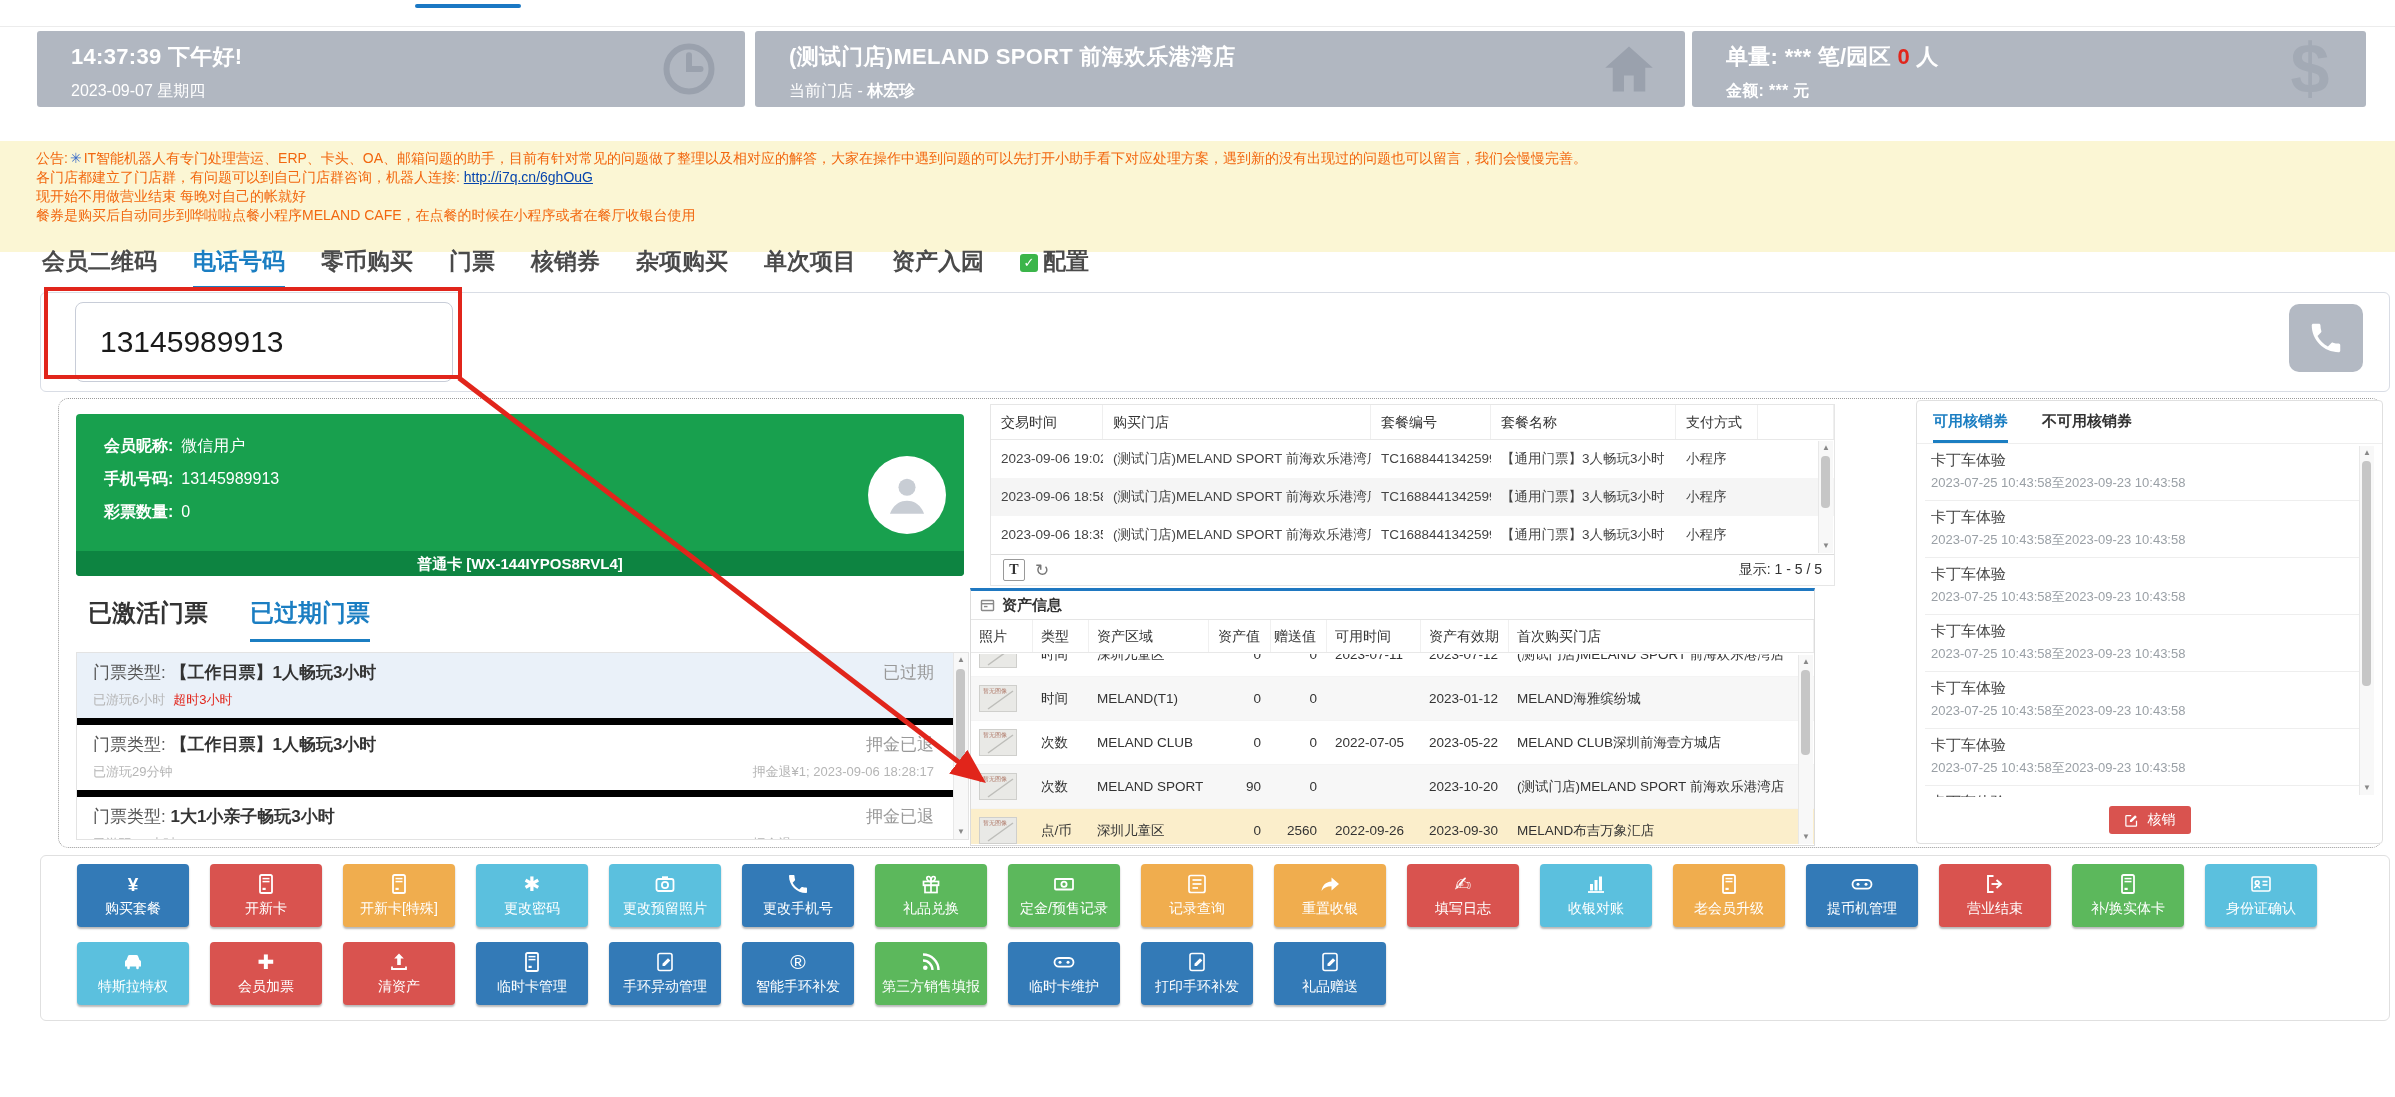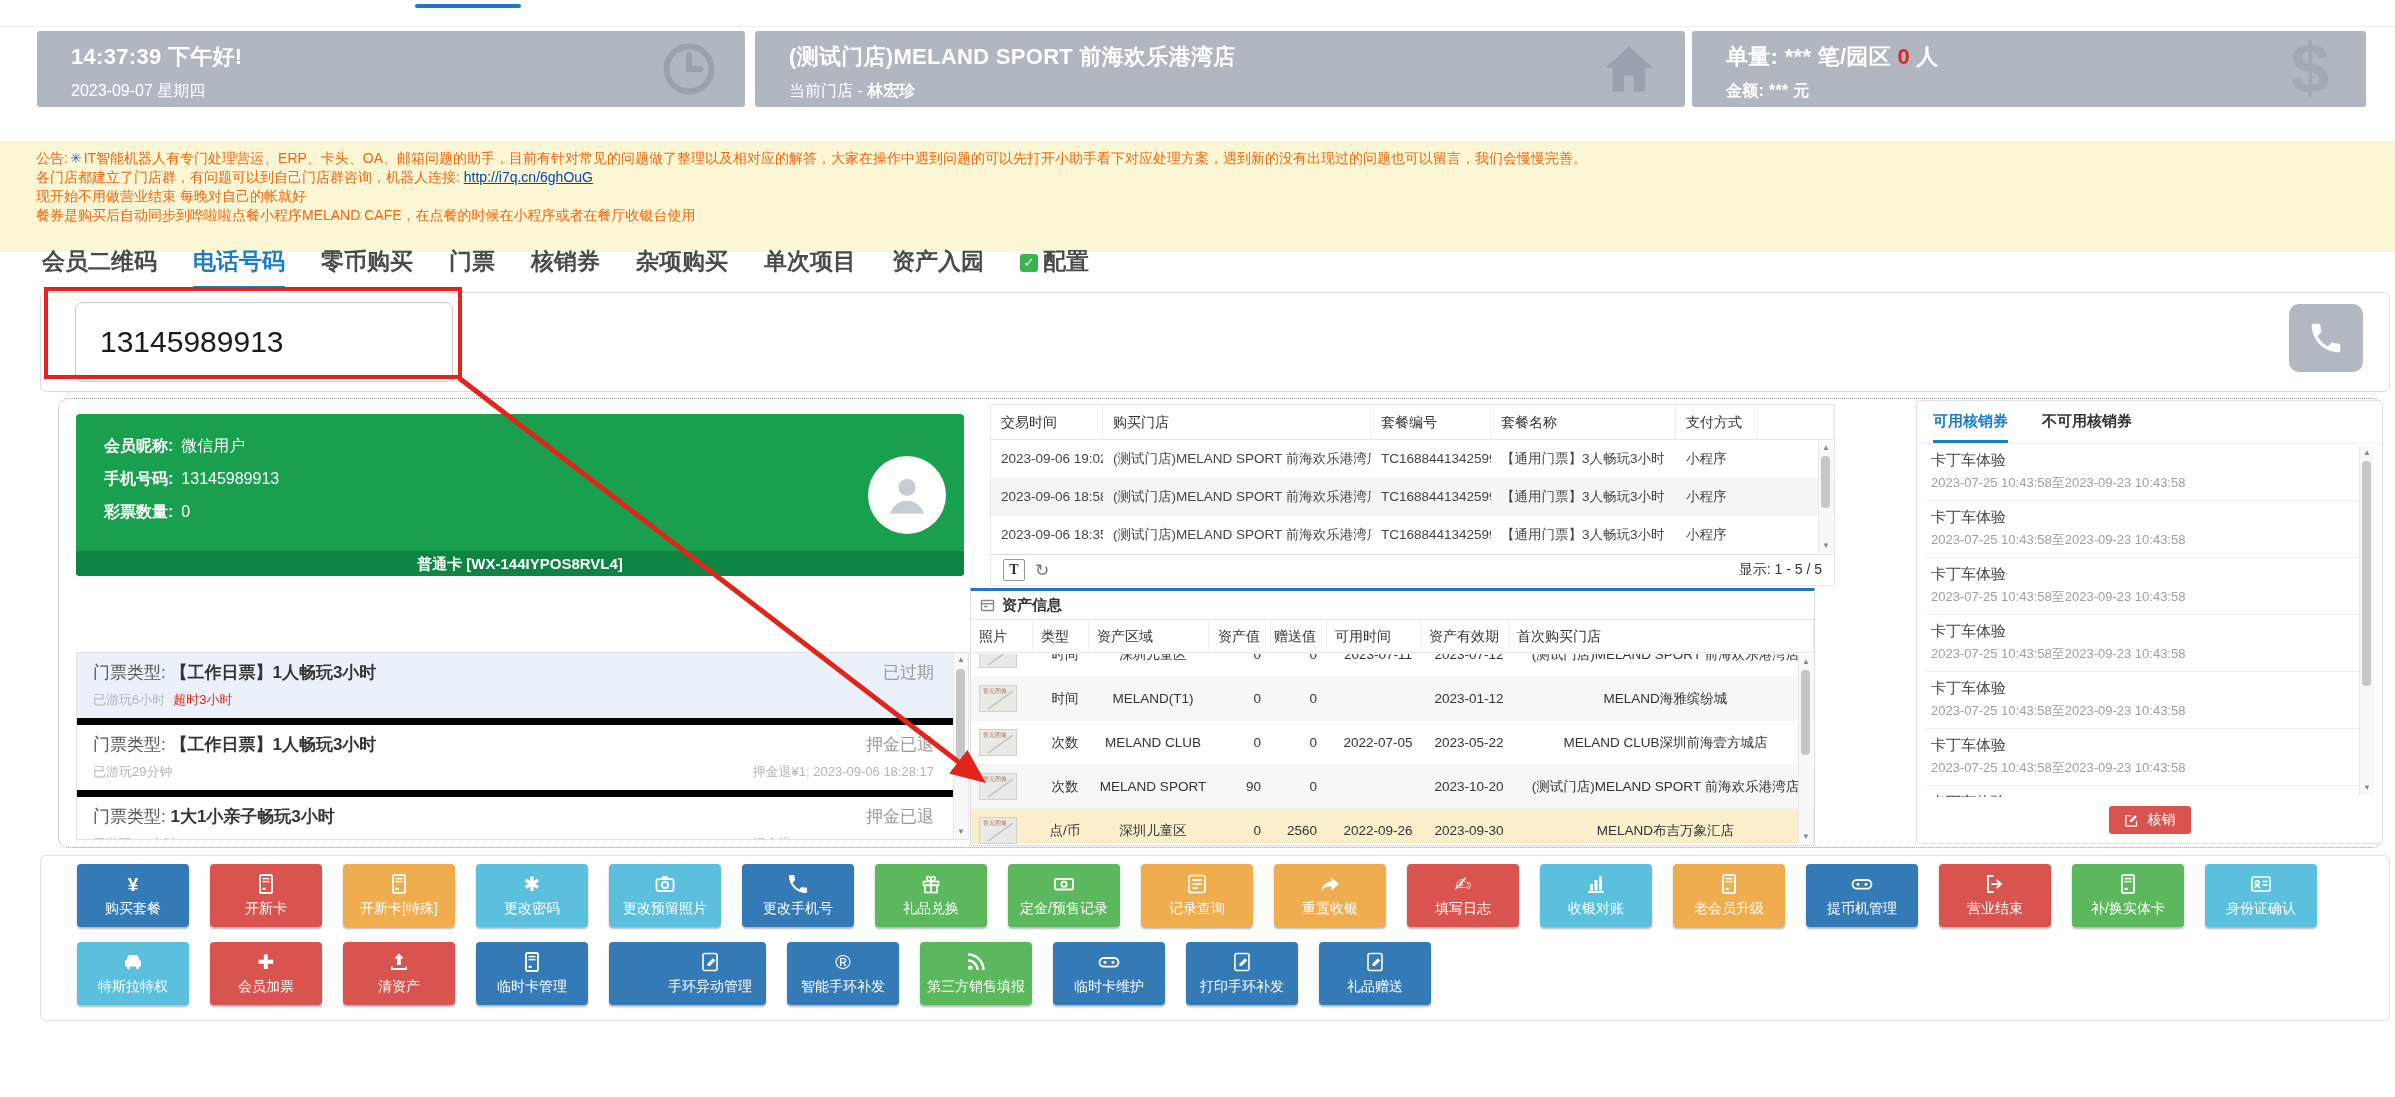--- a/index.html
+++ b/index.html
@@ -92,21 +92,21 @@
   .assets{position:absolute;left:970px;top:588px;width:845px;height:258px;background:#fff;border:1px solid #dcdcdc;border-top:3px solid #1f78c1;box-sizing:border-box;}
   .assets-title{height:28px;display:flex;align-items:center;padding-left:8px;font-size:15px;font-weight:bold;color:#333;border-bottom:1px solid #e5e5e5;}
   .assets-title .p-ic{width:17px;height:17px;color:#8a8a8a;margin-right:6px;}
   .assets-title .p-ic svg{width:100%;height:100%;}
   .asset-grid{display:grid;grid-template-columns:62px 56px 120px 62px 56px 94px 88px 1fr;}
   .asset-h{height:32px;line-height:32px;font-size:14px;color:#333;border-bottom:1px solid #e8e8e8;}
   .asset-h .cell{border-right:1px solid #f0f0f0;padding-left:8px;box-sizing:border-box;}
   .asset-h .num{text-align:right;padding-right:10px;padding-left:0;}
   .asset-rows{position:absolute;left:0;right:0;top:63px;bottom:1px;overflow:hidden;}
   .asset-row{height:43px;font-size:13.5px;color:#333;align-items:center;border-bottom:1px solid #f4f4f4;}
-  .asset-row .cell{padding-left:8px;white-space:nowrap;overflow:hidden;box-sizing:border-box;text-align:center;}
+  .asset-row .cell{padding-left:8px;white-space:nowrap;overflow:hidden;box-sizing:border-box;}
   .asset-row .num{text-align:right;padding-right:10px;padding-left:0;}
   .asset-row.hl{background:#fbeecb;}
   .asset-row:nth-child(even):not(.hl){background:#f7f7f7;}
 
   
   .vouchers{position:absolute;left:1916px;top:400px;width:467px;height:444px;background:#fff;border:1px solid #e0e0e0;border-radius:4px;box-sizing:border-box;}
   .v-tabs{display:flex;gap:34px;padding:11px 0 0 16px;font-size:15px;font-weight:bold;color:#333;height:31px;border-bottom:1px solid #eee;box-sizing:content-box;}
   .v-tab{padding-bottom:25px;cursor:pointer;}
   .v-tab.active{color:#1b7ec2;border-bottom:3px solid #1b7ec2;}
   .v-list{position:absolute;left:8px;right:8px;top:43px;bottom:46px;overflow:hidden;}
@@ -202,20 +202,24 @@
       </div>
     <div class="avatar">
         <span style="width:50px;height:50px;display:block;"><svg viewBox="0 0 24 24">
             <circle cx="12" cy="8.3" r="4.1" fill="currentColor"></circle>
             <path d="M3.8 21c1.5-4.2 4.6-6.3 8.2-6.3s6.7 2.1 8.2 6.3H3.8z" fill="currentColor"></path>
           </svg></span>
       </div>
     <div class="member-footer">普通卡 [WX-144IYPOS8RVL4]</div>
   </div>
 
+  <div class="ticket-tabs" id="ticket-tabs">
+      <div class="ticket-tab">已激活门票</div>
+      <div class="ticket-tab active">已过期门票</div>
+    </div>
   <div class="ticket-list">
     <div id="ticket-items">
         <div class="ticket-item hl">
           <div class="ti-top">
             <span><span class="ti-label">门票类型: </span><span class="ti-name">【工作日票】1人畅玩3小时</span></span>
             <span class="ti-status">已过期</span>
           </div>
           <div class="ti-sub">
             <span>已游玩6小时<span class="ti-red">超时3小时</span></span>
             <span></span>
@@ -655,21 +659,21 @@
           <div class="ic">
             <svg viewBox="0 0 24 24">
               <rect x="6" y="3" width="12" height="18" rx="1.6" fill="none" stroke="currentColor" stroke-width="1.8"></rect>
               <line x1="8.5" y1="6.6" x2="15.5" y2="6.6" stroke="currentColor" stroke-width="1.5"></line>
               <line x1="8.5" y1="9.6" x2="15.5" y2="9.6" stroke="currentColor" stroke-width="1.5"></line>
               <rect x="8.5" y="15.8" width="3.2" height="2.2" fill="currentColor"></rect>
             </svg>
           </div>
           <div class="lb">临时卡管理</div>
         </div>
-        <div class="abtn" style="background: rgb(51, 122, 183); padding-left: 45px;">
+        <div class="abtn" style="background: rgb(51, 122, 183);">
           <div class="ic">
             <svg viewBox="0 0 24 24">
               <rect x="5" y="3.5" width="14" height="17" rx="2" fill="none" stroke="currentColor" stroke-width="1.6"></rect>
               <path d="M9.5 16v-2.3l5.5-5.5 2.3 2.3-5.5 5.5H9.5z" fill="currentColor"></path>
             </svg>
           </div>
           <div class="lb">手环异动管理</div>
         </div>
         <div class="abtn" style="background: rgb(51, 122, 183);">
           <div class="ic">

